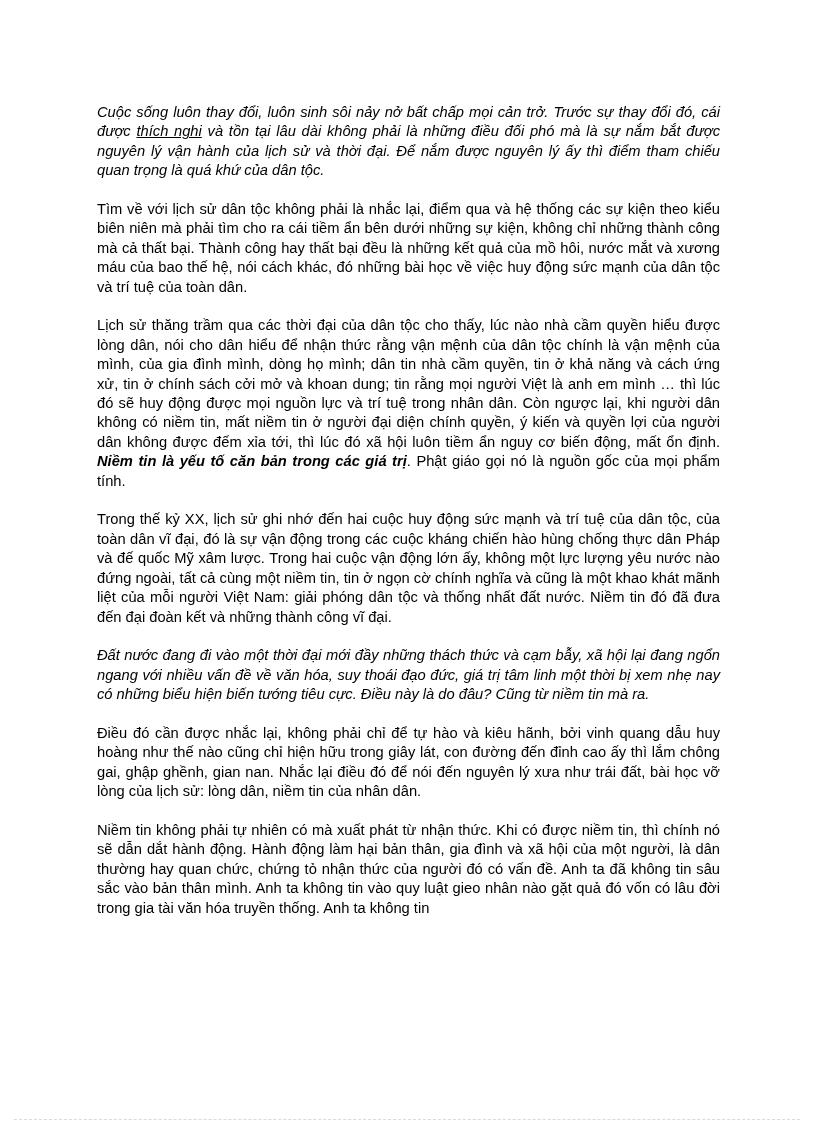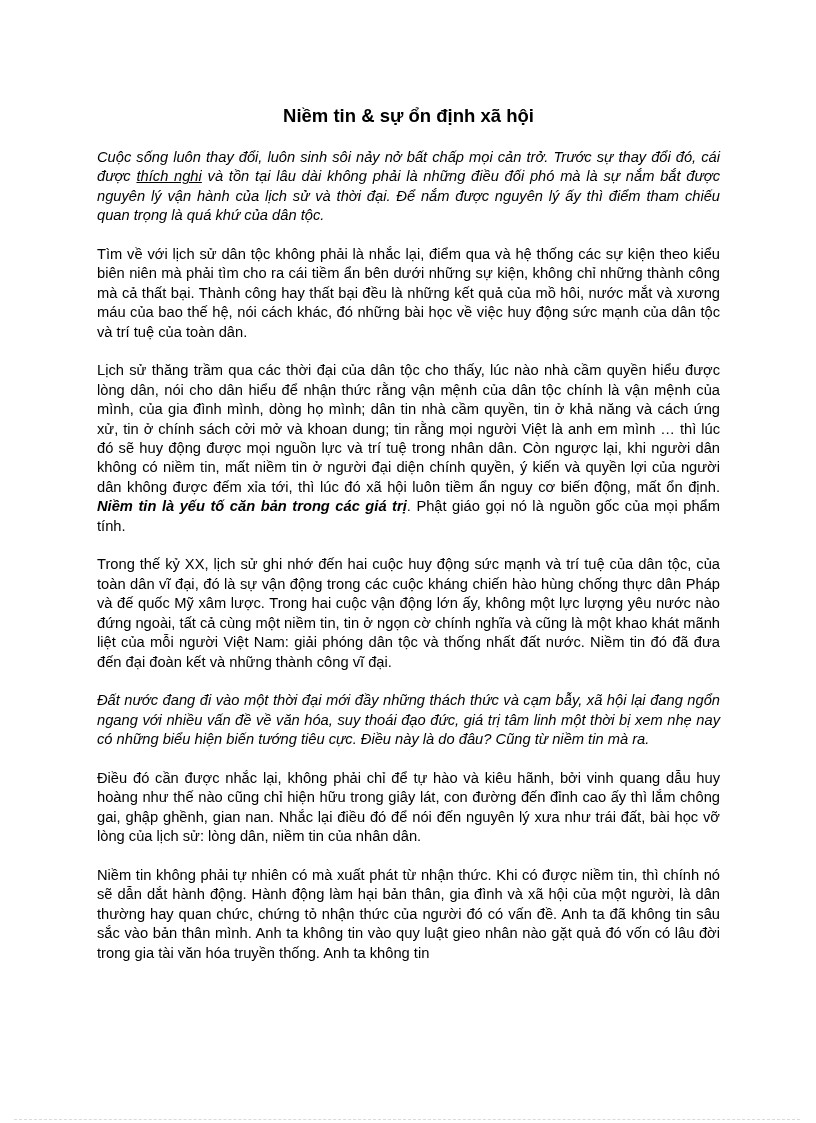--- a/index.html
+++ b/index.html
@@ -51,21 +51,20 @@
     right: 16px;
     bottom: 3px;
     height: 0;
     border-top: 1px dashed #d9d9de;
   }
 </style>
 </head>
 <body>
 
 <div class="page">
-  <h1 class="doc-title">Niềm tin &amp; sự ổn định xã hội</h1>
 
   <div>
       <p class="para italic"><span>Cuộc sống luôn thay đổi, luôn sinh sôi nảy nở bất chấp mọi cản trở. Trước sự thay đổi đó, cái được </span><span class="underline">thích nghi</span><span> và tồn tại lâu dài không phải là những điều đối phó mà là sự nắm bắt được nguyên lý vận hành của lịch sử và thời đại. Để nắm được nguyên lý ấy thì điểm tham chiếu quan trọng là quá khứ của dân tộc.</span></p>
       <p class="para"><span>Tìm về với lịch sử dân tộc không phải là nhắc lại, điểm qua và hệ thống các sự kiện theo kiểu biên niên mà phải tìm cho ra cái tiềm ẩn bên dưới những sự kiện, không chỉ những thành công mà cả thất bại. Thành công hay thất bại đều là những kết quả của mồ hôi, nước mắt và xương máu của bao thế hệ, nói cách khác, đó những bài học về việc huy động sức mạnh của dân tộc và trí tuệ của toàn dân.</span></p>
       <p class="para"><span>Lịch sử thăng trầm qua các thời đại của dân tộc cho thấy, lúc nào nhà cầm quyền hiểu được lòng dân, nói cho dân hiểu để nhận thức rằng vận mệnh của dân tộc chính là vận mệnh của mình, của gia đình mình, dòng họ mình; dân tin nhà cầm quyền, tin ở khả năng và cách ứng xử, tin ở chính sách cởi mở và khoan dung; tin rằng mọi người Việt là anh em mình … thì lúc đó sẽ huy động được mọi nguồn lực và trí tuệ trong nhân dân. Còn ngược lại, khi người dân không có niềm tin, mất niềm tin ở người đại diện chính quyền, ý kiến và quyền lợi của người dân không được đếm xỉa tới, thì lúc đó xã hội luôn tiềm ẩn nguy cơ biến động, mất ổn định. </span><span class="bold">Niềm tin là yếu tố căn bản trong các giá trị</span><span>. Phật giáo gọi nó là nguồn gốc của mọi phẩm tính.</span></p>
       <p class="para"><span>Trong thế kỷ XX, lịch sử ghi nhớ đến hai cuộc huy động sức mạnh và trí tuệ của dân tộc, của toàn dân vĩ đại, đó là sự vận động trong các cuộc kháng chiến hào hùng chống thực dân Pháp và đế quốc Mỹ xâm lược. Trong hai cuộc vận động lớn ấy, không một lực lượng yêu nước nào đứng ngoài, tất cả cùng một niềm tin, tin ở ngọn cờ chính nghĩa và cũng là một khao khát mãnh liệt của mỗi người Việt Nam: giải phóng dân tộc và thống nhất đất nước. Niềm tin đó đã đưa đến đại đoàn kết và những thành công vĩ đại.</span></p>
       <p class="para italic"><span>Đất nước đang đi vào một thời đại mới đầy những thách thức và cạm bẫy, xã hội lại đang ngổn ngang với nhiều vấn đề về văn hóa, suy thoái đạo đức, giá trị tâm linh một thời bị xem nhẹ nay có những biểu hiện biến tướng tiêu cực. Điều này là do đâu? Cũng từ niềm tin mà ra.</span></p>
       <p class="para"><span>Điều đó cần được nhắc lại, không phải chỉ để tự hào và kiêu hãnh, bởi vinh quang dẫu huy hoàng như thế nào cũng chỉ hiện hữu trong giây lát, con đường đến đỉnh cao ấy thì lắm chông gai, ghập ghềnh, gian nan. Nhắc lại điều đó để nói đến nguyên lý xưa như trái đất, bài học vỡ lòng của lịch sử: lòng dân, niềm tin của nhân dân.</span></p>
       <p class="para"><span>Niềm tin không phải tự nhiên có mà xuất phát từ nhận thức. Khi có được niềm tin, thì chính nó sẽ dẫn dắt hành động. Hành động làm hại bản thân, gia đình và xã hội của một người, là dân thường hay quan chức, chứng tỏ nhận thức của người đó có vấn đề. Anh ta đã không tin sâu sắc vào bản thân mình. Anh ta không tin vào quy luật gieo nhân nào gặt quả đó vốn có lâu đời trong gia tài văn hóa truyền thống. Anh ta không tin</span></p>
     </div>

